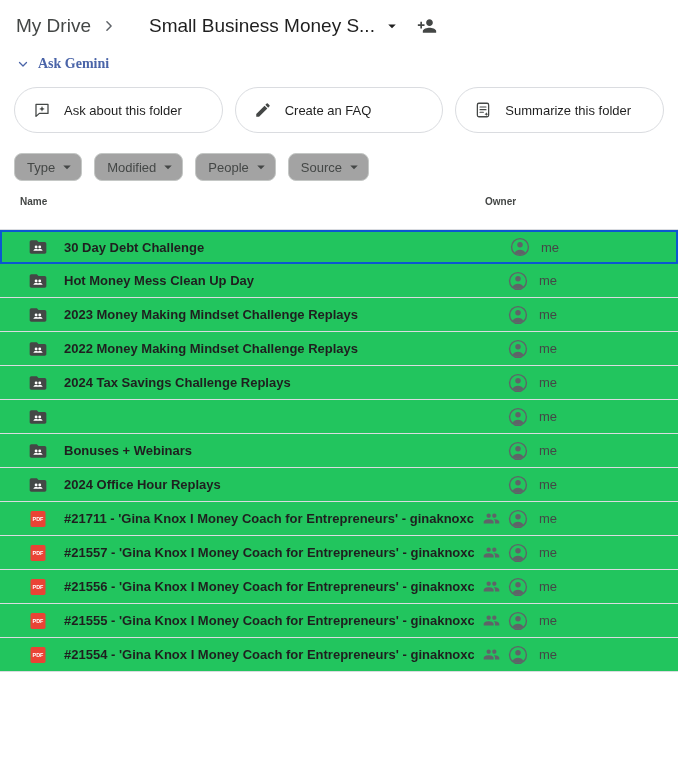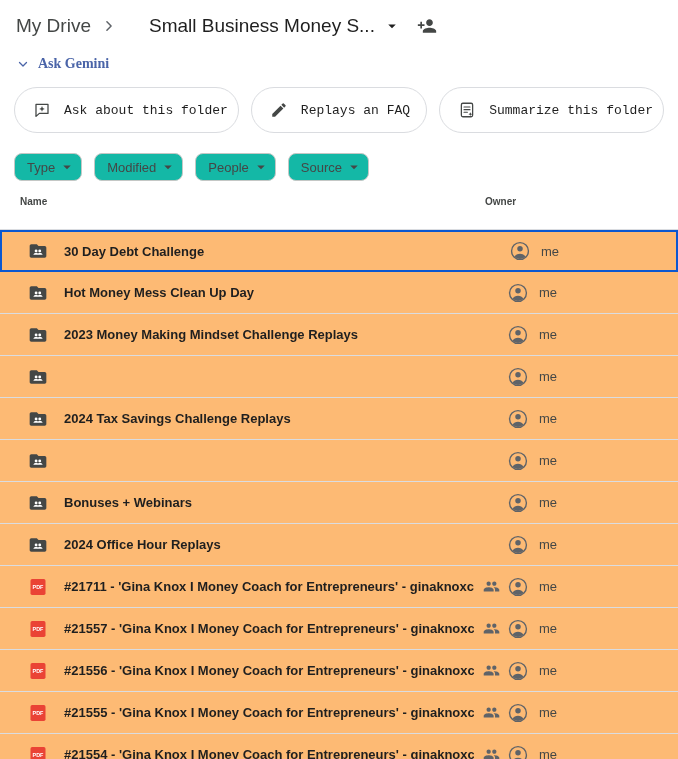--- a/index.html
+++ b/index.html
@@ -27,38 +27,38 @@
   .person-add{margin-left:16px;cursor:pointer;}
 
   
   .gemini-toggle{display:flex;align-items:center;gap:8px;margin:17px 0 0 16px;
     font-size:14px;font-weight:700;color:var(--gemini-blue);cursor:pointer;width:max-content;font-family:Liberation Serif, serif;}
 
   .gemini-actions{display:flex;gap:12px;margin:15px 14px 0 14px;}
   .gaction{flex:1;display:flex;align-items:center;gap:13px;height:46px;
     border:1px solid var(--border);border-radius:24px;background:#fff;
     padding:0 10px 0 18px;font-size:13px;color:var(--text);cursor:pointer;
-    font-family:Liberation Mono, monospace;text-align:left;}
+    font-family:Liberation Sans, sans-serif;text-align:left;}
   .gaction-label{white-space:nowrap;overflow:hidden;}
 
   
   .filters{display:flex;gap:12px;margin:20px 0 0 14px;}
   .chip{display:flex;align-items:center;gap:3px;height:28px;border:1px solid var(--chip-border);
-    border-radius:8px;background:#14b8a6;padding:0 5px 0 12px;font-size:13px;color:var(--text2);
+    border-radius:8px;background:#a3a3a3;padding:0 5px 0 12px;font-size:13px;color:var(--text2);
     cursor:pointer;font-family:"Liberation Sans",sans-serif;}
 
   
   .thead{position:relative;display:flex;align-items:flex-start;height:34px;margin-top:15px;
     border-bottom:1px solid var(--border);font-size:10px;font-weight:700;color:var(--text2);}
   .col-name{margin-left:20px;}
   .col-owner{position:absolute;left:485px;}
 
-  .row{position:relative;display:flex;align-items:center;height:42px;
+  .row{position:relative;display:flex;align-items:center;height:34px;
     border-bottom:1px solid var(--border);padding-left:28px;font-size:13px;
-    background:#fdba74;cursor:pointer;}
+    background:#22c55e;cursor:pointer;}
   .row.selected{border:2px solid var(--accent);padding-left:26px;}
   .row-name{font-weight:700;margin-left:16px;white-space:nowrap;overflow:hidden;
     max-width:410px;color:var(--text);}
   .shared-icon{margin-left:9px;}
   .owner-cell{position:absolute;left:507px;display:flex;align-items:center;gap:10px;text-align:right;}
   .owner-name{color:var(--text2);}
 </style>
 </head>
 <body>
 
@@ -100,21 +100,21 @@
         </svg>
       </span>
       <span class="gaction-label">Ask about this folder</span>
     </button>
     <button class="gaction">
       <span class="icon">
         <svg width="18" height="18" viewBox="0 0 24 24" fill="#444746">
           <path d="M3 17.25V21h3.75L17.81 9.94l-3.75-3.75L3 17.25zM20.71 7.04c.39-.39.39-1.02 0-1.41l-2.34-2.34a.9959.9959 0 0 0-1.41 0l-1.83 1.83 3.75 3.75 1.83-1.83z"></path>
         </svg>
       </span>
-      <span class="gaction-label">Replays an FAQ</span>
+      <span class="gaction-label">Create an FAQ</span>
     </button>
     <button class="gaction">
       <span class="icon">
         <svg width="18" height="18" viewBox="0 0 24 24">
           <rect x="4.5" y="3" width="15" height="18" rx="2" fill="none" stroke="#444746" stroke-width="1.7"></rect>
           <path d="M8 8h8M8 11.5h8M8 15h4.5" stroke="#444746" stroke-width="1.5" stroke-linecap="round"></path>
           <path d="M16.5 15l.8 1.7 1.7.8-1.7.8-.8 1.7-.8-1.7-1.7-.8 1.7-.8z" fill="#444746"></path>
         </svg>
       </span>
       <span class="gaction-label">Summarize this folder</span>
@@ -227,20 +227,21 @@
     </div>
     <div class="row">
       <span class="icon type-icon">
         <svg width="20" height="20" viewBox="0 0 24 24">
           <path d="M10.6 4l2 2H20c1.1 0 2 .9 2 2v10c0 1.1-.9 2-2 2H4c-1.1 0-2-.9-2-2V6c0-1.1.9-2 2-2h6.6z" fill="#444746"></path>
           <circle cx="9.7" cy="11.9" r="1.7" fill="#fff"></circle>
           <circle cx="14.1" cy="11.9" r="1.7" fill="#fff"></circle>
           <path d="M6.4 16.6c.5-1.6 1.9-2.4 3.3-2.4.8 0 1.7.3 2.3.9.6-.6 1.5-.9 2.3-.9 1.4 0 2.8.8 3.3 2.4z" fill="#fff"></path>
         </svg>
       </span>
+      <span class="row-name">2022 Money Making Mindset Challenge Replays</span>
       <span class="owner-cell">
         <span class="icon">
           <svg width="22" height="22" viewBox="0 0 24 24">
             <circle cx="12" cy="12" r="9.2" fill="none" stroke="#5f6368" stroke-width="1.5"></circle>
             <circle cx="12" cy="9.6" r="3" fill="#5f6368"></circle>
             <path d="M5.9 18.3c1.4-2.2 3.6-3.3 6.1-3.3s4.7 1.1 6.1 3.3a9.2 9.2 0 0 1-12.2 0z" fill="#5f6368"></path>
           </svg>
         </span>
         <span class="owner-name">me</span>
       </span>

